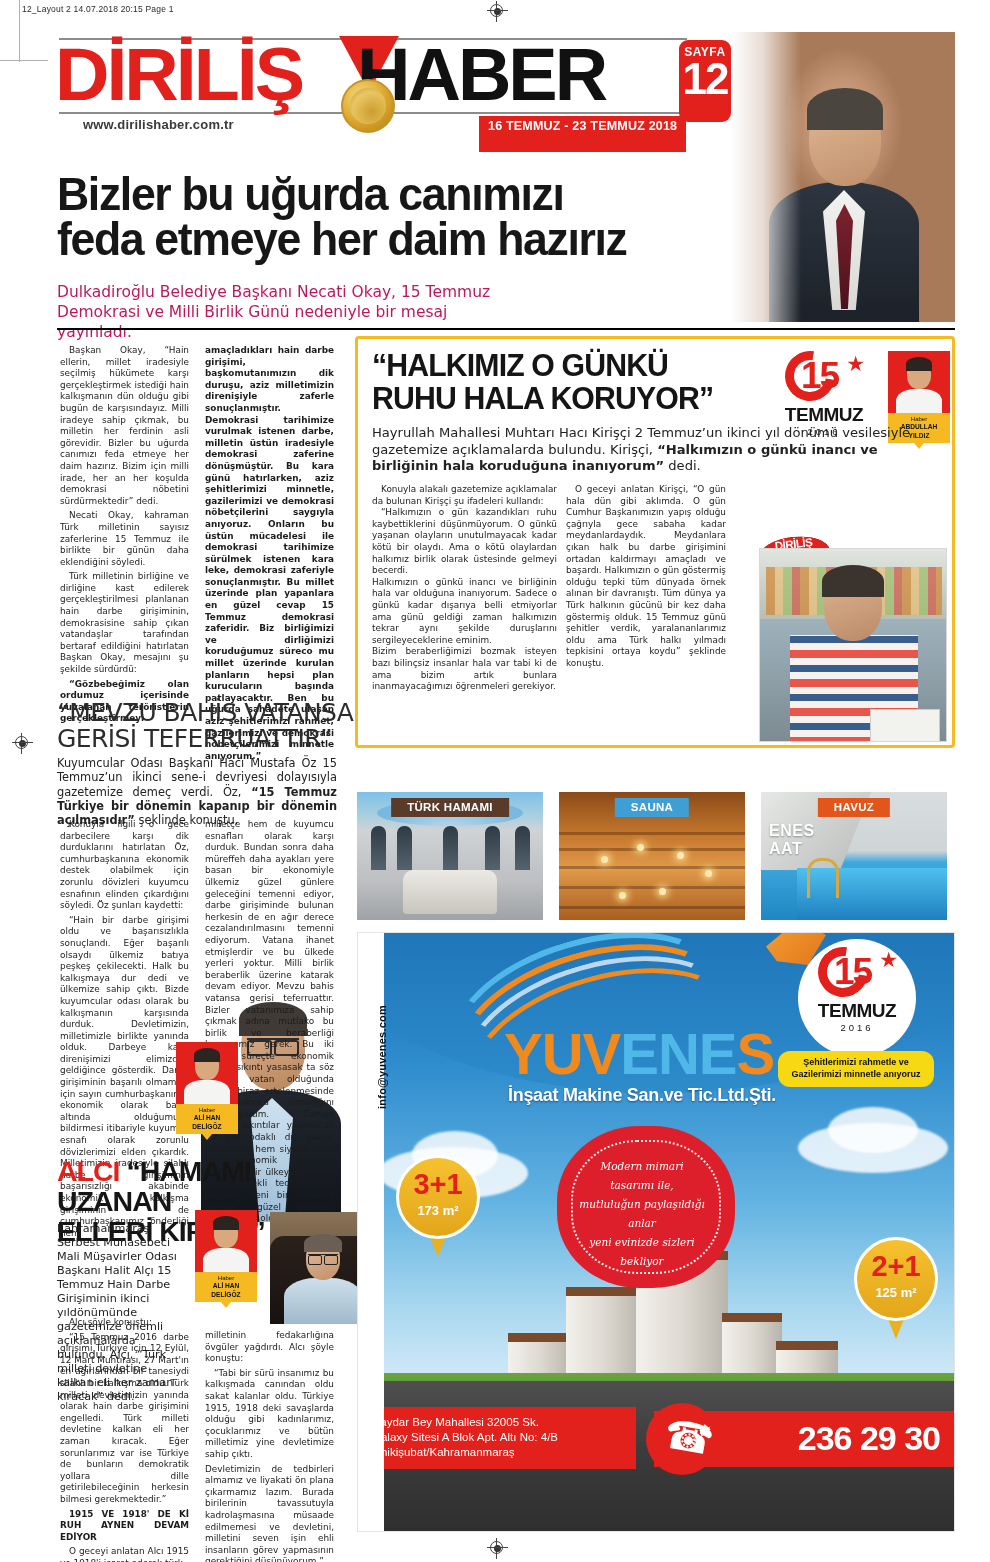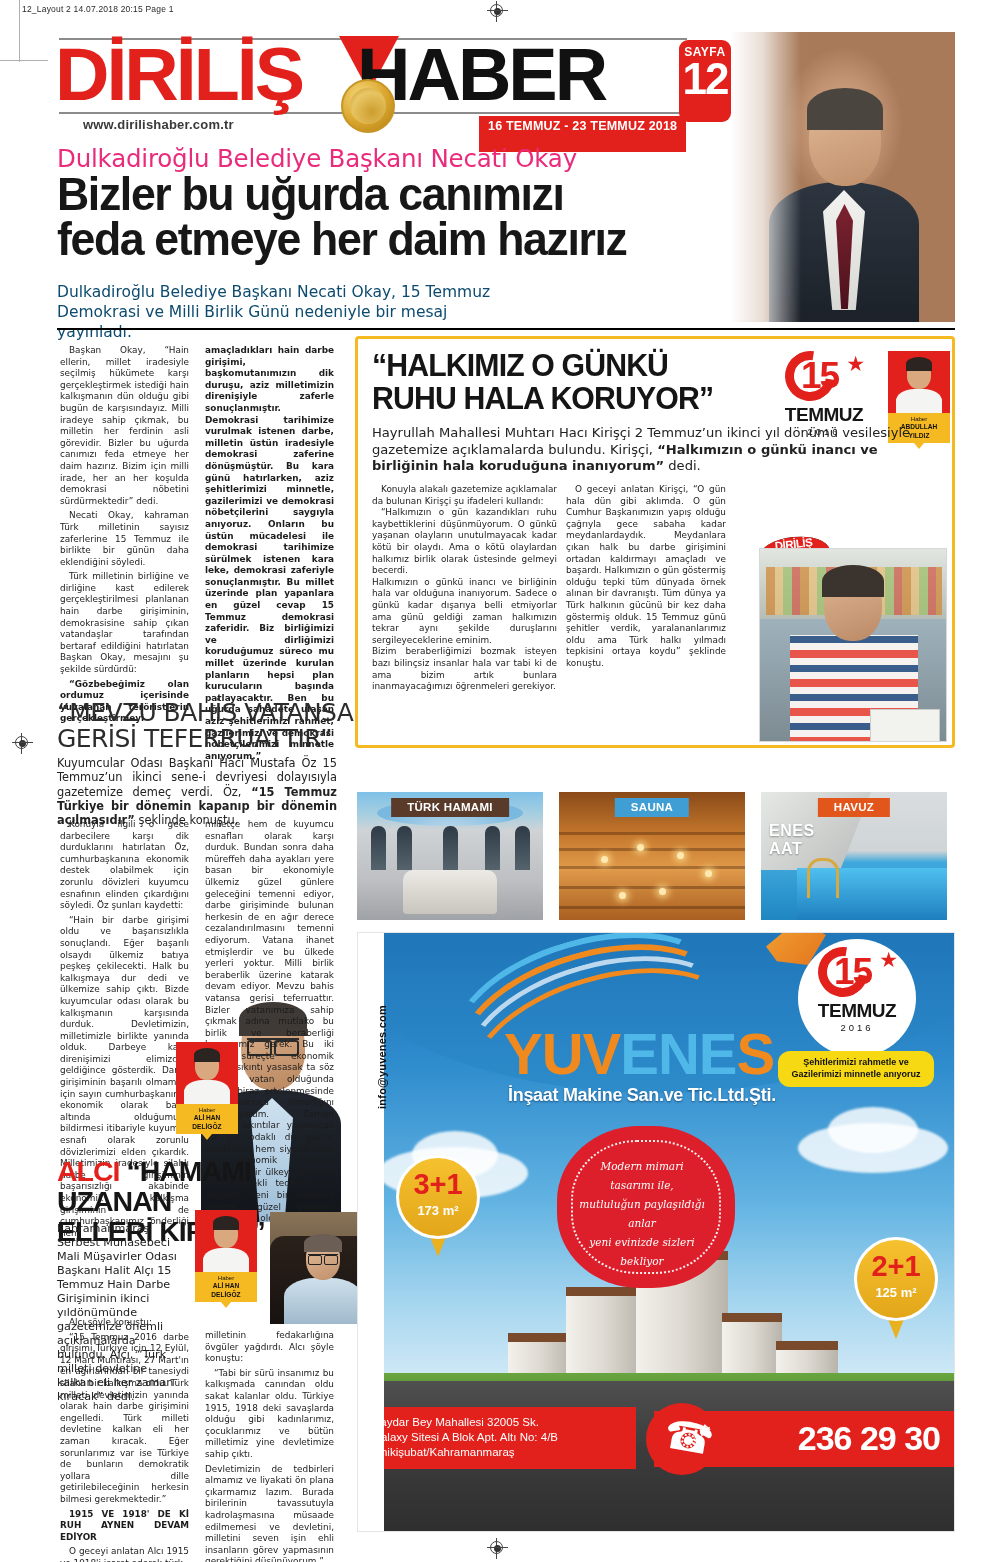--- a/index.html
+++ b/index.html
@@ -131,21 +131,21 @@
   }
   .headline{
     position:absolute; left:22px; top:140px; width:690px;
     font-size:46px; line-height:45px; font-weight:bold;
     letter-spacing:-1.4px; color:#171717;
     font-family:"Liberation Sans", sans-serif;
     transform:scaleX(.97); transform-origin:left top;
   }
   .standfirst{
     position:absolute; left:22px; top:250px; width:470px;
-    font-size:15.5px; line-height:20px; color:#0c4a6e;
+    font-size:15.5px; line-height:20px; color:#be185d;
     font-family:"DejaVu Sans", sans-serif;
   }
   .rule-under-head{ position:absolute; left:22px; top:296px; width:898px; height:2px; background:#000; }
 
   
   .col { position:absolute; font-family:"DejaVu Sans", sans-serif; }
   .bodytext{ font-size:8.9px; line-height:11.6px; text-align:justify; color:#1c1c1c; }
   .bodytext p{ text-indent:9px; margin:3px; }
   .bodytext p.noind{ text-indent:0; }
   .bodytext b{ font-weight:bold; }
@@ -534,21 +534,20 @@
     <div class="logo-haber">HABER</div>
     <div class="logo-medal"></div>
     <div class="site-url">www.dirilishaber.com.tr</div>
     <div class="date-band">16 TEMMUZ - 23 TEMMUZ 2018</div>
     <div class="sayfa-box">
       <div class="sayfa-label">SAYFA</div>
       <div class="sayfa-num">12</div>
     </div>
   </div>
 
-  <div class="kicker">Dulkadiroğlu Belediye Başkanı Necati Okay</div>
   <div class="headline">
     <div>Bizler bu uğurda canımızı</div>
     <div>feda etmeye her daim hazırız</div>
   </div>
   <div class="standfirst">Dulkadiroğlu Belediye Başkanı Necati Okay, 15 Temmuz Demokrasi ve Milli Birlik Günü nedeniyle bir mesaj yayınladı.</div>
   <div class="rule-under-head"></div>
 
   <div class="col bodytext" id="col-a">
     <p>Başkan Okay, “Hain ellerin, millet iradesiyle seçilmiş hükümete karşı gerçekleştirmek istediği hain kalkışmanın dün olduğu gibi bugün de karşısındayız.  Milli iradeye sahip çıkmak, bu milletin her ferdinin asli görevidir. Bizler bu uğurda canımızı feda etmeye her daim hazırız. Bizim için milli irade, her an her koşulda demokrasi nöbetini sürdürmektedir” dedi.</p>
     <p>Necati Okay, kahraman Türk milletinin sayısız zaferlerine 15 Temmuz ile birlikte bir günün daha eklendiğini söyledi.</p>

